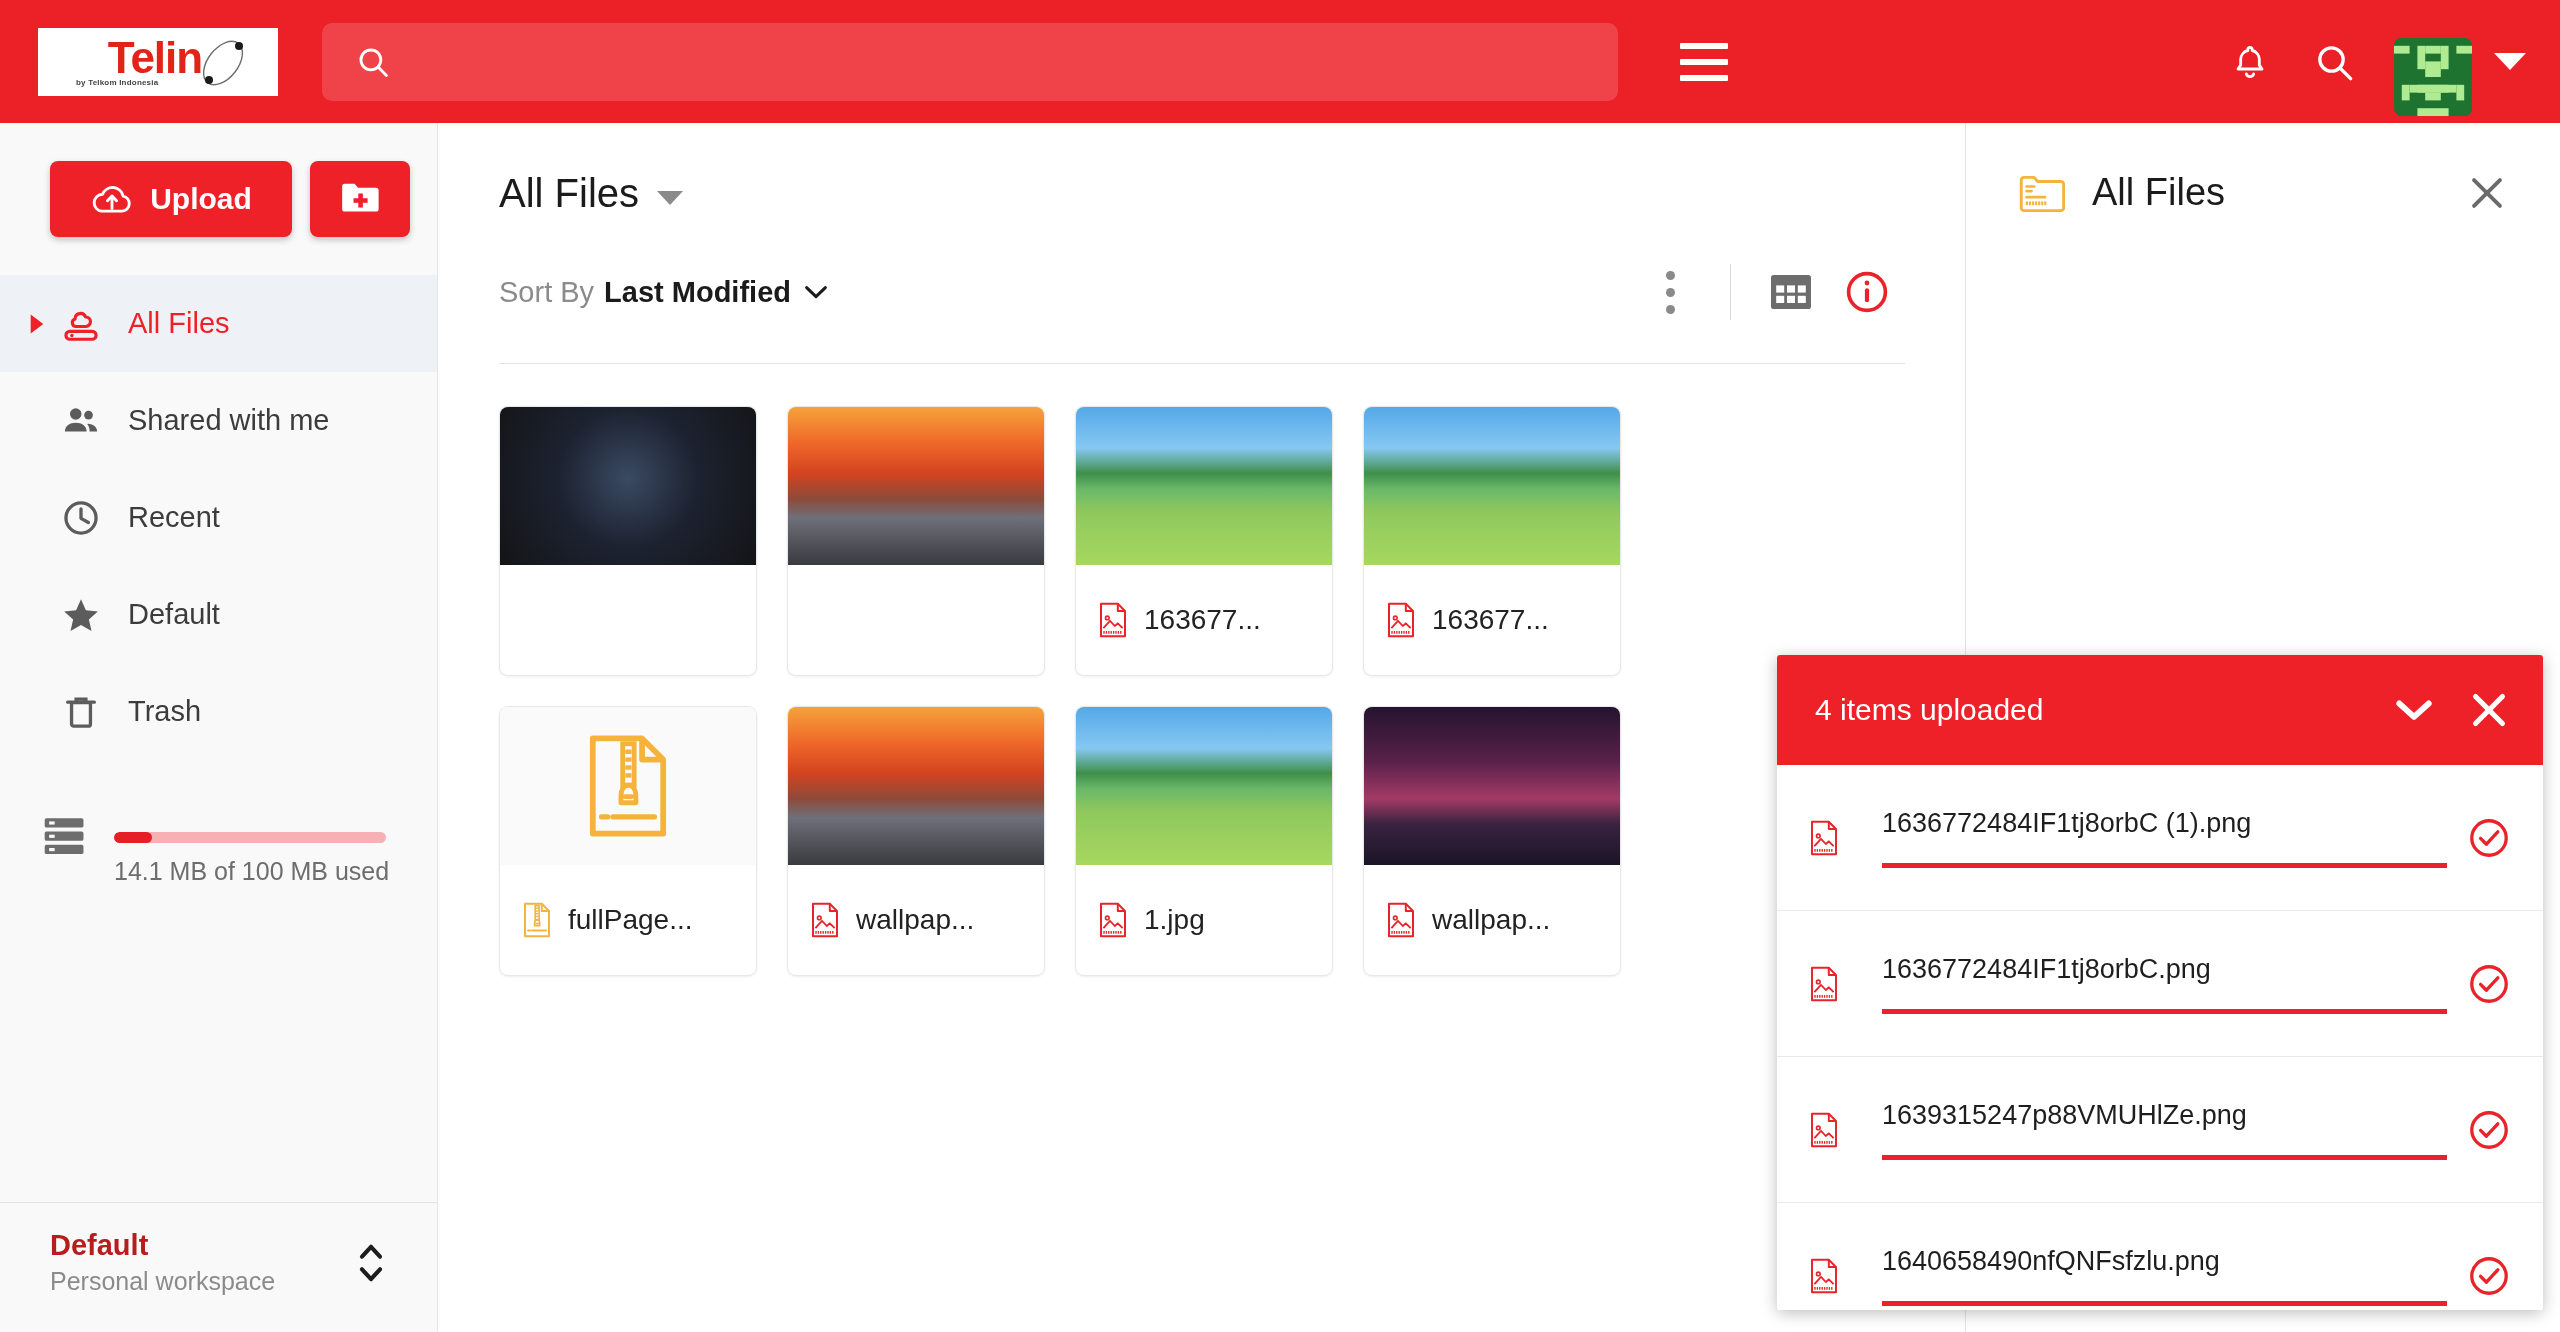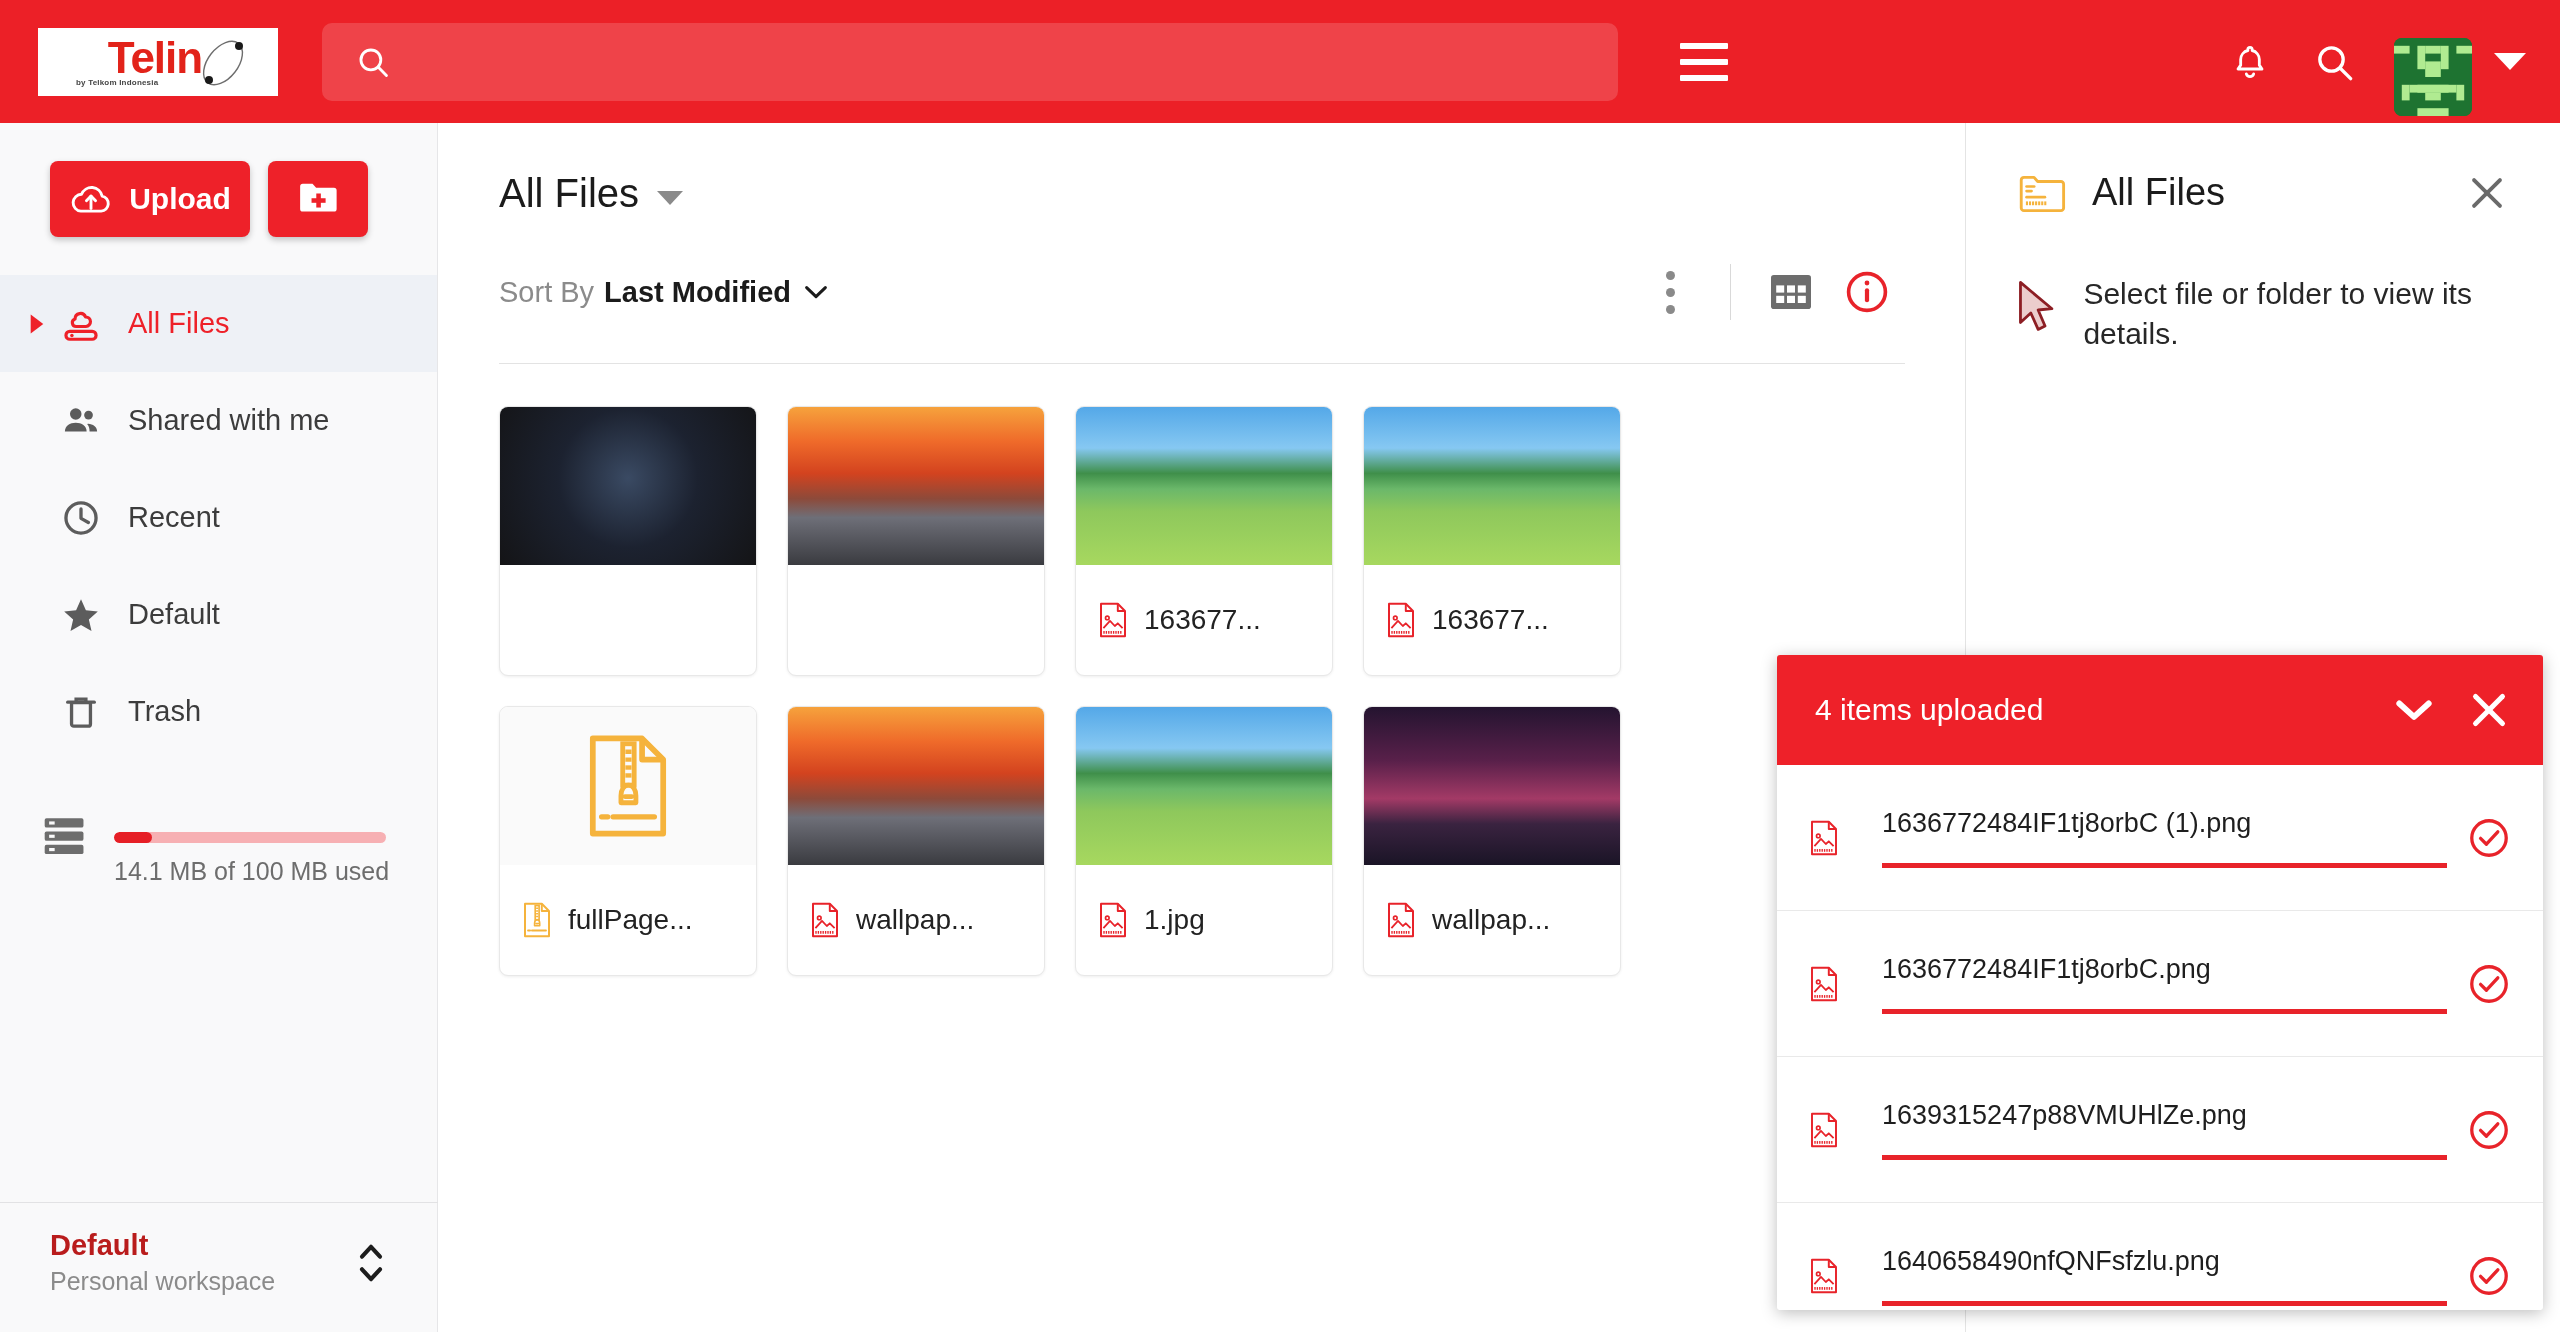--- a/index.html
+++ b/index.html
@@ -97,21 +97,21 @@
     position: absolute; top: 123px; left: 0;
     width: 438px; height: 1209px;
     background: #f9f9fa;
     border-right: 1px solid #e6e6e8;
   }
   .sidebar-actions {
     display: flex; align-items: center; gap: 18px;
     padding: 38px 0 0 50px;
   }
   .btn-upload {
-    width: 200px; height: 76px;
+    width: 242px; height: 76px;
     background: #ee2129; border: none; border-radius: 8px;
     color: #fff; font-size: 30px; font-weight: bold;
     font-family: "Liberation Sans", sans-serif;
     display: flex; align-items: center; justify-content: center; gap: 16px;
     box-shadow: 0 3px 6px rgba(0,0,0,0.22);
     cursor: pointer;
   }
   .btn-newfolder {
     width: 100px; height: 76px;
     background: #ee2129; border: none; border-radius: 8px;
@@ -689,26 +689,20 @@
       </g>
     </svg>
     <span class="details-title">All Files</span>
     <span class="details-close">
       <svg width="42" height="42" viewBox="0 0 24 24">
         <line x1="4.6" y1="4.6" x2="19.4" y2="19.4" stroke="#6a6a6a" stroke-width="2.2" stroke-linecap="round"></line>
         <line x1="19.4" y1="4.6" x2="4.6" y2="19.4" stroke="#6a6a6a" stroke-width="2.2" stroke-linecap="round"></line>
       </svg>
     </span>
   </div>
-  <div class="details-body">
-    <svg width="56" height="66" viewBox="0 0 22 26">
-      <path d="M3 1.6 3 20.2 7.8 15.8 11.2 23.4 14.4 21.8 11.2 14.4 17.6 13.8z" fill="#eccdcd" stroke="#8d1e24" stroke-width="1.3" stroke-linejoin="round"></path>
-    </svg>
-    <div class="details-msg">Select file or folder to view its details.</div>
-  </div>
 </div>
 
 <div class="toast">
   <div class="toast-head">
     <span class="toast-title">4 items uploaded</span>
     <span class="toast-actions">
       <span>
         <svg width="42" height="28" viewBox="0 0 20 13">
           <polyline points="3,3.4 10,9.8 17,3.4" fill="none" stroke="#fff" stroke-width="2.8" stroke-linecap="round" stroke-linejoin="round"></polyline>
         </svg>

